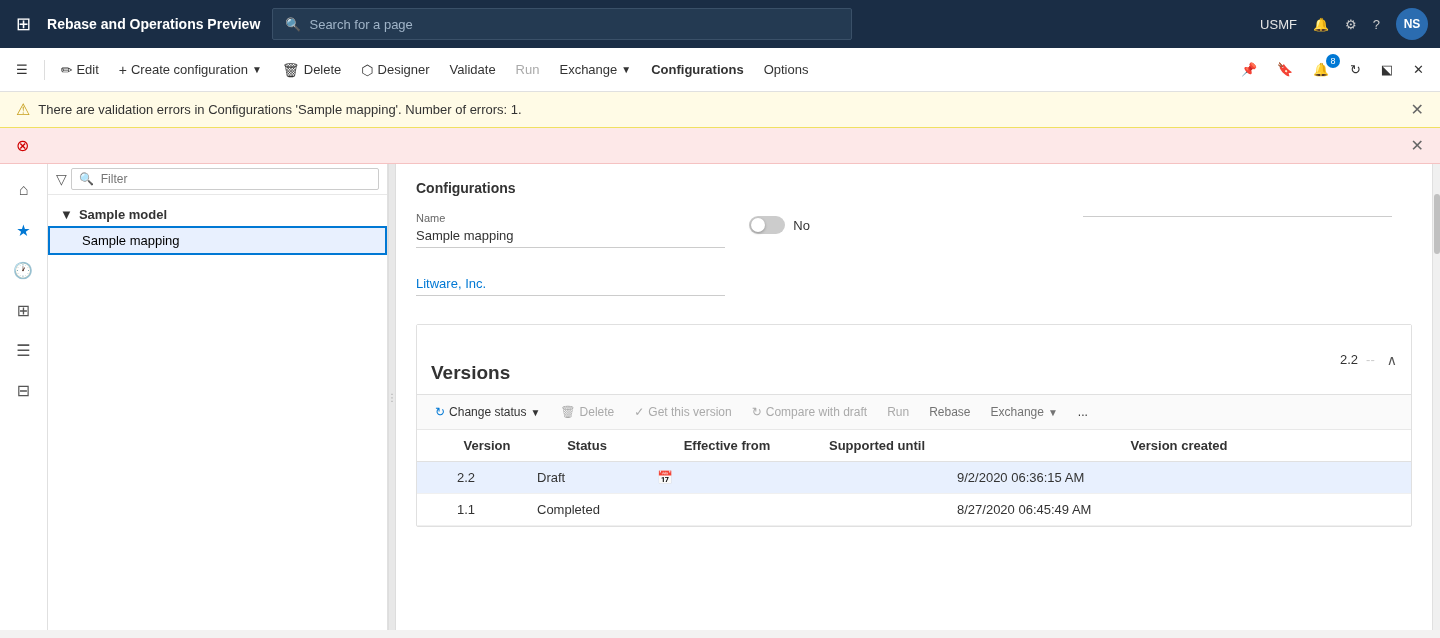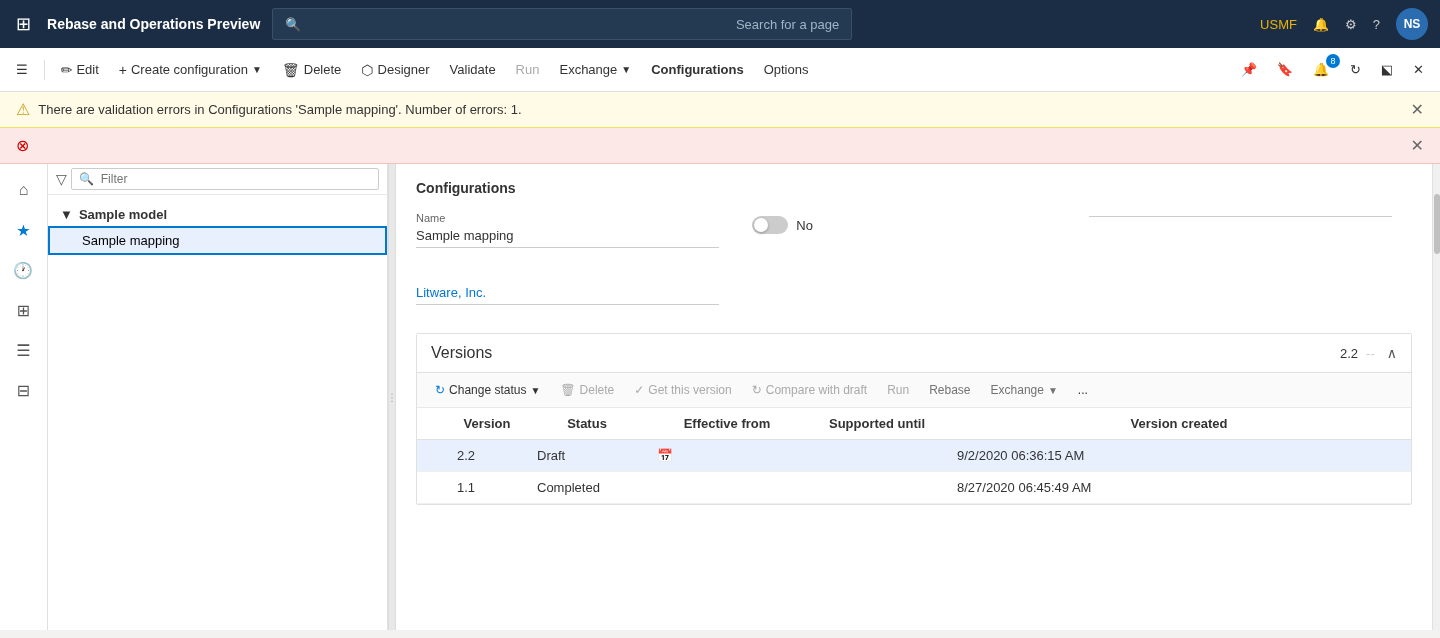--- a/index.html
+++ b/index.html
@@ -28,21 +28,20 @@
       height: 32px;
       gap: 8px;
     }
     .top-nav-search input {
       background: transparent;
       border: none;
       outline: none;
       color: #84cc16;
       font-size: 13px;
       flex: 1;
-      text-align: right;
     }
     .top-nav-search input::placeholder { color: #a0b4c8; }
     .top-nav-right {
       margin-left: auto;
       display: flex;
       align-items: center;
       gap: 16px;
       color: white;
     }
     .top-nav-right span { font-size: 13px; cursor: pointer; }
@@ -211,21 +210,21 @@
     }
     .detail-header {
       padding: 16px 20px 8px;
       font-size: 14px;
       font-weight: 600;
       color: #333;
     }
     .detail-form {
       display: grid;
       grid-template-columns: 1fr 1fr 1fr;
-      gap: 13px;
+      gap: 4px;
       padding: 0 20px;
     }
     .form-field { padding: 8px 0 16px; padding-right: 20px; }
     .form-label { font-size: 11px; color: #666; margin-bottom: 4px; }
     .form-value { font-size: 13px; color: #333; border-bottom: 1px solid #ccc; padding-bottom: 4px; }
     .form-value.link { color: #0078d4; cursor: pointer; }
     .form-toggle {
       display: flex;
       align-items: center;
       gap: 8px;
@@ -254,21 +253,21 @@
       border: 1px solid #e0e0e0;
       border-radius: 2px;
     }
     .versions-header {
       display: flex;
       align-items: center;
       padding: 10px 14px;
       border-bottom: 1px solid #e0e0e0;
       background: white;
     }
-    .versions-title { font-size: 16px; font-weight: 400; color: #333; flex: 1; }
+    .versions-title { font-size: 19px; font-weight: 700; color: #333; flex: 1; margin-top: 27px; }
     .versions-version { font-size: 13px; color: #333; }
     .versions-sep { margin: 0 8px; color: #ccc; }
     .versions-expand { color: #555; font-size: 14px; cursor: pointer; margin-left: 4px; }
 
     
     .versions-toolbar {
       display: flex;
       align-items: center;
       padding: 6px 10px;
       background: #fafafa;
@@ -339,21 +338,21 @@
 <body>
 
 <div class="top-nav">
   <span class="top-nav-grid">⊞</span>
   <span class="top-nav-title">Rebase and Operations Preview</span>
   <div class="top-nav-search">
     <span style="color:#a0b4c8;">🔍</span>
     <input type="text" placeholder="Search for a page" style="">
   </div>
   <div class="top-nav-right">
-    <span style="color:#eab308;font-size:13px;">USMF</span>
+    <span style="color:#e5e5e5;font-size:13px;">USMF</span>
     <span class="nav-icon">🔔</span>
     <span class="nav-icon">⚙</span>
     <span class="nav-icon">?</span>
     <div class="avatar">NS</div>
   </div>
 </div>
 
 <div class="command-bar">
   <button class="cmd-btn">
     <span>☰</span>

